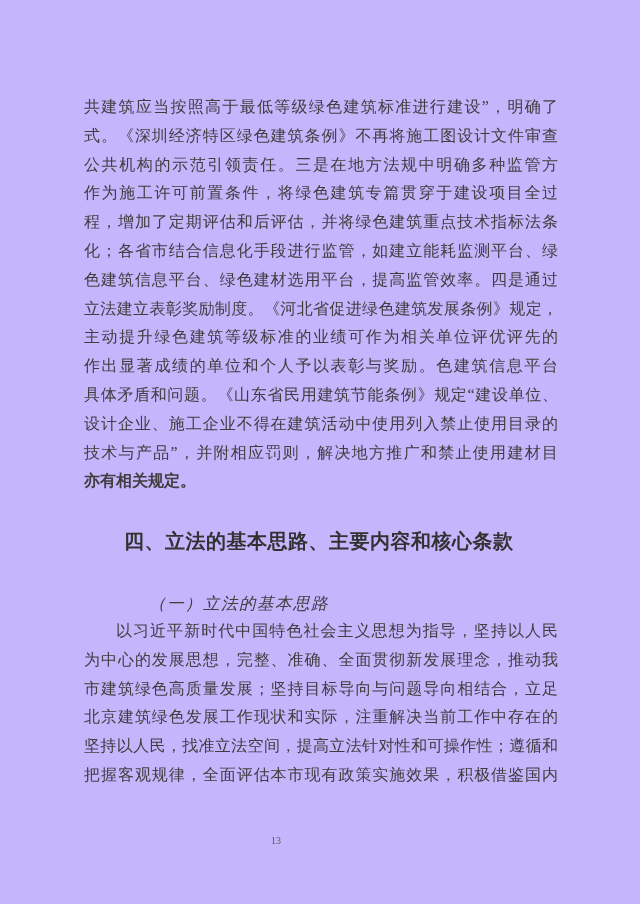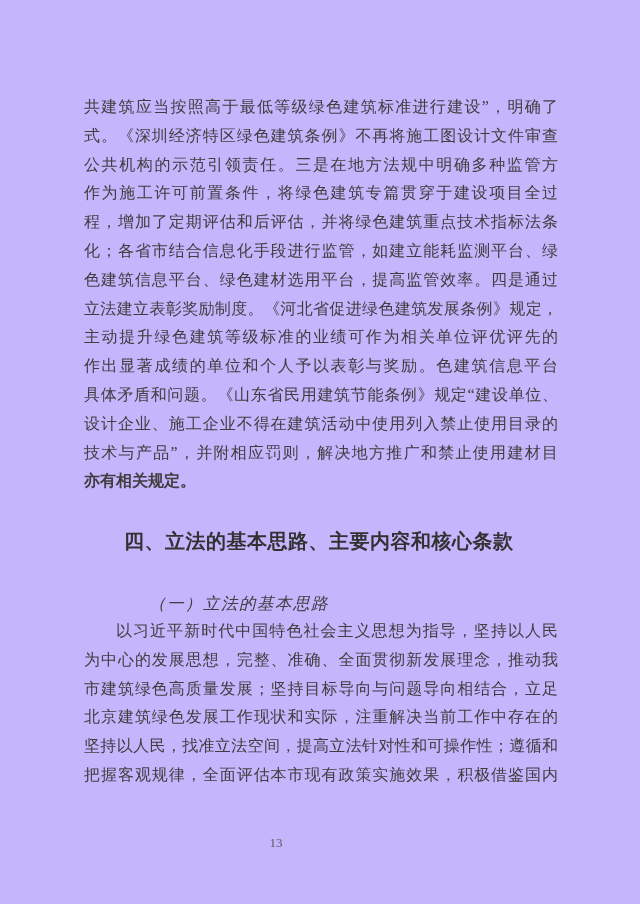--- a/index.html
+++ b/index.html
@@ -56,21 +56,21 @@
     line-height:28px;
     letter-spacing:1.5px;
     color:#3e3e3e;
     margin-left:21px;
   }
   .page-number {
     position:absolute;
     left:0; top:835px;
     width:552px;
     text-align:center;
-    font-size:13px;
+    font-size:10px;
     color:#5a5a5a;
   }
 </style>
 </head>
 <body>
 
 <div class="page">
 
   <div class="textblock" style="top:93px;">
     <div class="line">共建筑应当按照高于最低等级绿色建筑标准进行建设”，明确了</div>

